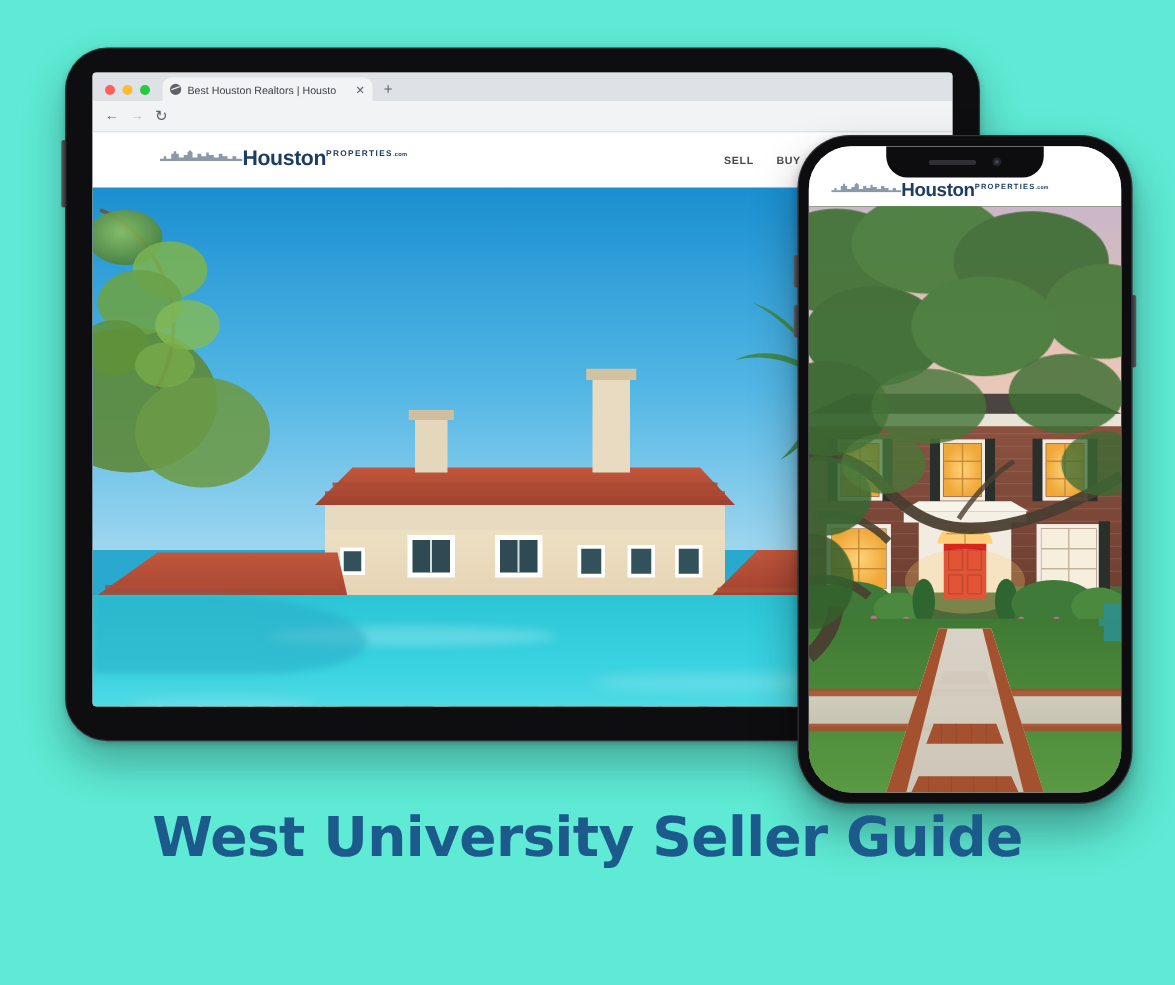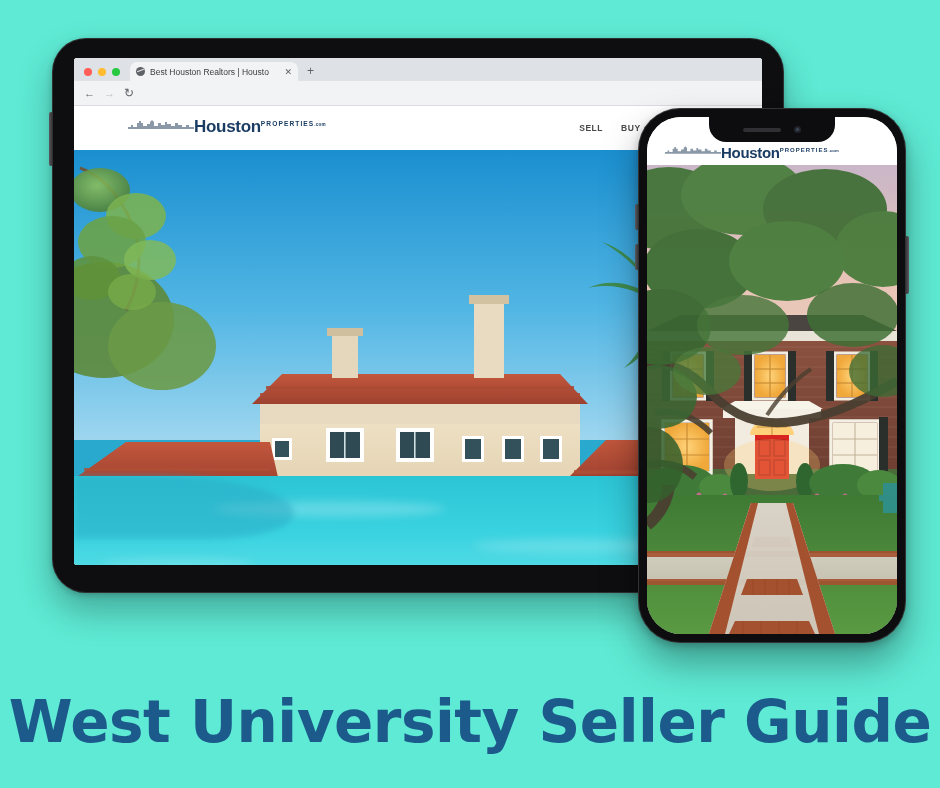--- a/index.html
+++ b/index.html
@@ -181,24 +181,23 @@
     font-size: 6px; font-weight:700; color:#1b3d63;
     letter-spacing:1px; line-height:1; margin-top:1px;
   }
   .phone-logo-sub .dotcom{ font-size:4.2px; letter-spacing:0.2px; }
   .phone-hero { position:relative; height: 469px; overflow:hidden; background:#4a6a3a; }
   .phone-hero svg { display:block; width:100%; height:100%; }
 
   
   .caption { position:absolute; left:0; right:0; top: 648px; text-align:center; }
   .caption-title {
-    font-size: 58px; font-weight: 700; color:#1b5a8a;
+    font-size: 44px; font-weight: 700; color:#1b5a8a;
     letter-spacing: -0.5px; line-height: 1.05;
     font-family: "DejaVu Sans", sans-serif;
-    margin-top: 44px;
   }
   .caption-sub {
     font-size: 37px; font-weight: 400; color:#1b5a8a;
     letter-spacing: -0.2px; line-height: 1.1; margin-top: 2px;
     font-family: "DejaVu Sans", sans-serif;
   }
 </style>
 </head>
 <body>
 

